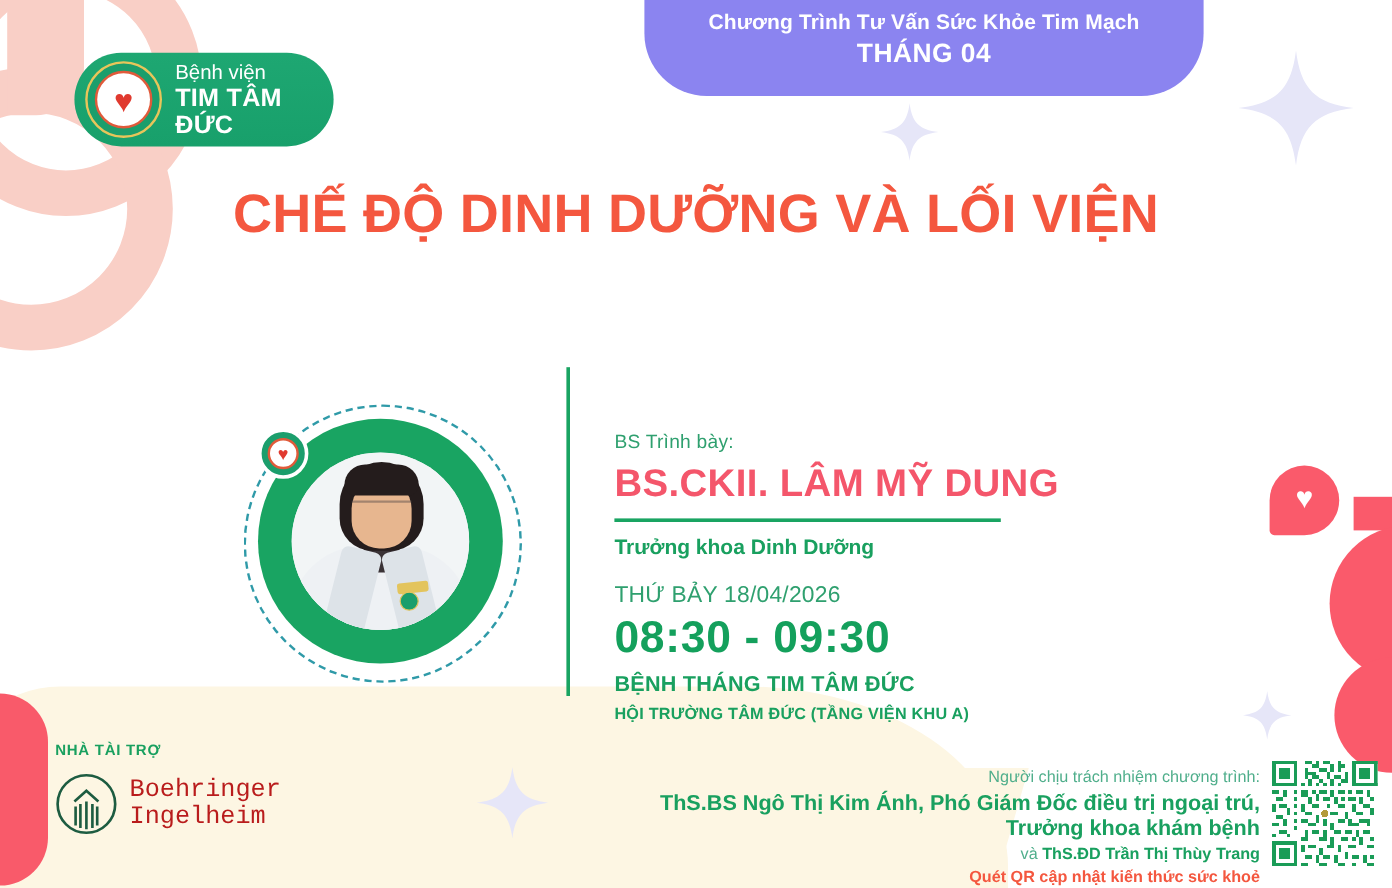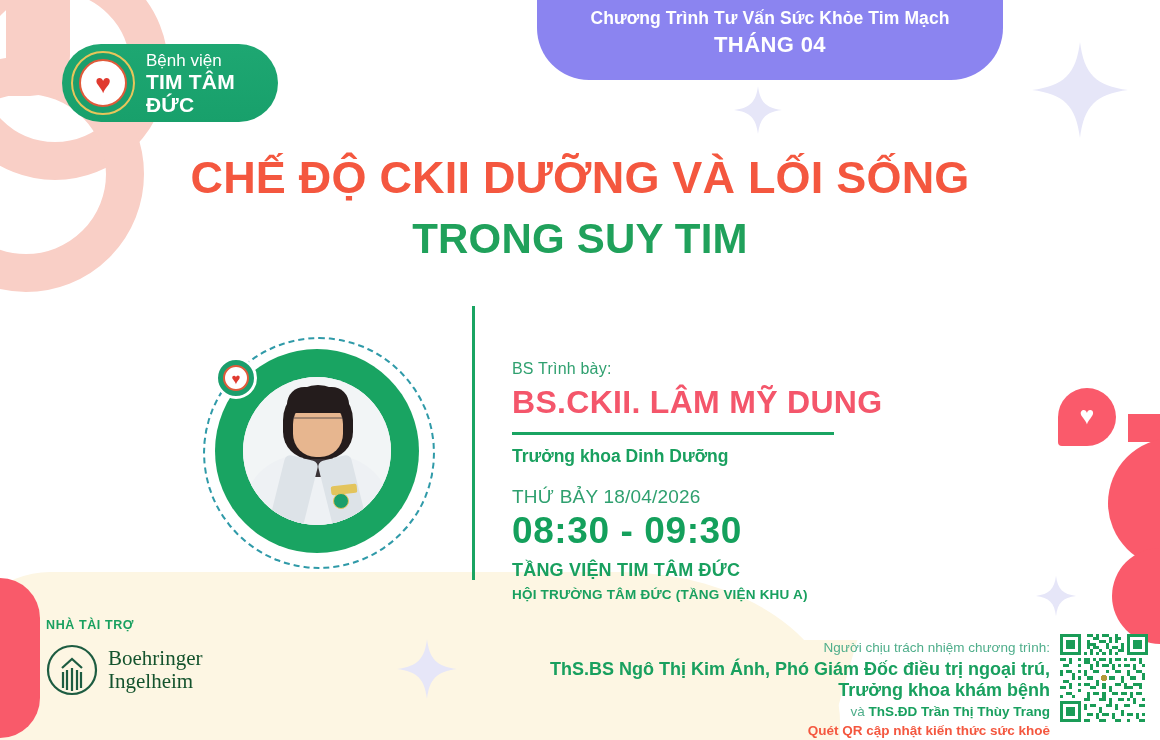--- a/index.html
+++ b/index.html
@@ -342,22 +342,22 @@
   
   .sponsor { position: absolute; left: 46px; top: 618px; width: 220px; }
   .sponsor .sp-label {
     font-size: 12.5px; font-weight: bold;
     color: #19a05f; letter-spacing: .6px;
   }
   .sp-row { display: flex; align-items: center; margin-top: 12px; }
   .sp-mark { width: 52px; height: 52px; flex: none; }
   .sp-name {
     margin-left: 10px;
-    font-family: Liberation Serif, serif;
-    color: #14532d;
+    font-family: Liberation Mono, monospace;
+    color: #b91c1c;
     font-size: 21px; line-height: 23px;
   }
 
   
   .credits {
     position: absolute;
     left: 540px; top: 640px;
     width: 510px;
     text-align: right;
   }
@@ -422,22 +422,21 @@
       <div class="ring2"></div>
       <div class="hh">♥</div>
       <div class="hh2">♥</div>
     </div>
     <div class="logo-txt">
       <div class="t1">Bệnh viện</div>
       <div class="t2">TIM TÂM ĐỨC</div>
     </div>
   </div>
 
-  <div class="title1">CHẾ ĐỘ CKII DƯỠNG VÀ LỐI SỐNG</div>
-  <div class="title2">TRONG SUY TIM</div>
+  <div class="title1">CHẾ ĐỘ DINH DƯỠNG VÀ LỐI VIỆN</div>
 
   <div class="photo-wrap">
     <div class="dashed-ring"></div>
     <div class="green-ring"></div>
     <div class="photo-disc">
       <div class="ph-bg"></div>
       <div class="ph-coat"></div>
       <div class="ph-neck"></div>
       <div class="ph-lapelL"></div>
       <div class="ph-lapelR"></div>
@@ -455,21 +454,21 @@
   </div>
 
   <div class="vline"></div>
   <div class="info">
     <div class="pres-label">BS Trình bày:</div>
     <div class="doc-name">BS.CKII. LÂM MỸ DUNG</div>
     <div class="rule"></div>
     <div class="doc-role">Trưởng khoa Dinh Dưỡng</div>
     <div class="ev-date">THỨ BẢY 18/04/2026</div>
     <div class="ev-time">08:30 - 09:30</div>
-    <div class="ev-place">TẦNG VIỆN TIM TÂM ĐỨC</div>
+    <div class="ev-place">BỆNH THÁNG TIM TÂM ĐỨC</div>
     <div class="ev-room">HỘI TRƯỜNG TÂM ĐỨC (TẦNG VIỆN KHU A)</div>
   </div>
 
   <div class="sponsor">
     <div class="sp-label">NHÀ TÀI TRỢ</div>
     <div class="sp-row">
       <div class="sp-mark">
         <svg width="52" height="52" viewBox="0 0 52 52">
           <circle cx="26" cy="26" r="24" fill="none" stroke="#1d5c41" stroke-width="2.2"></circle>
           <path d="M16 24 L26 15 L36 24" fill="none" stroke="#1d5c41" stroke-width="2.2"></path>

